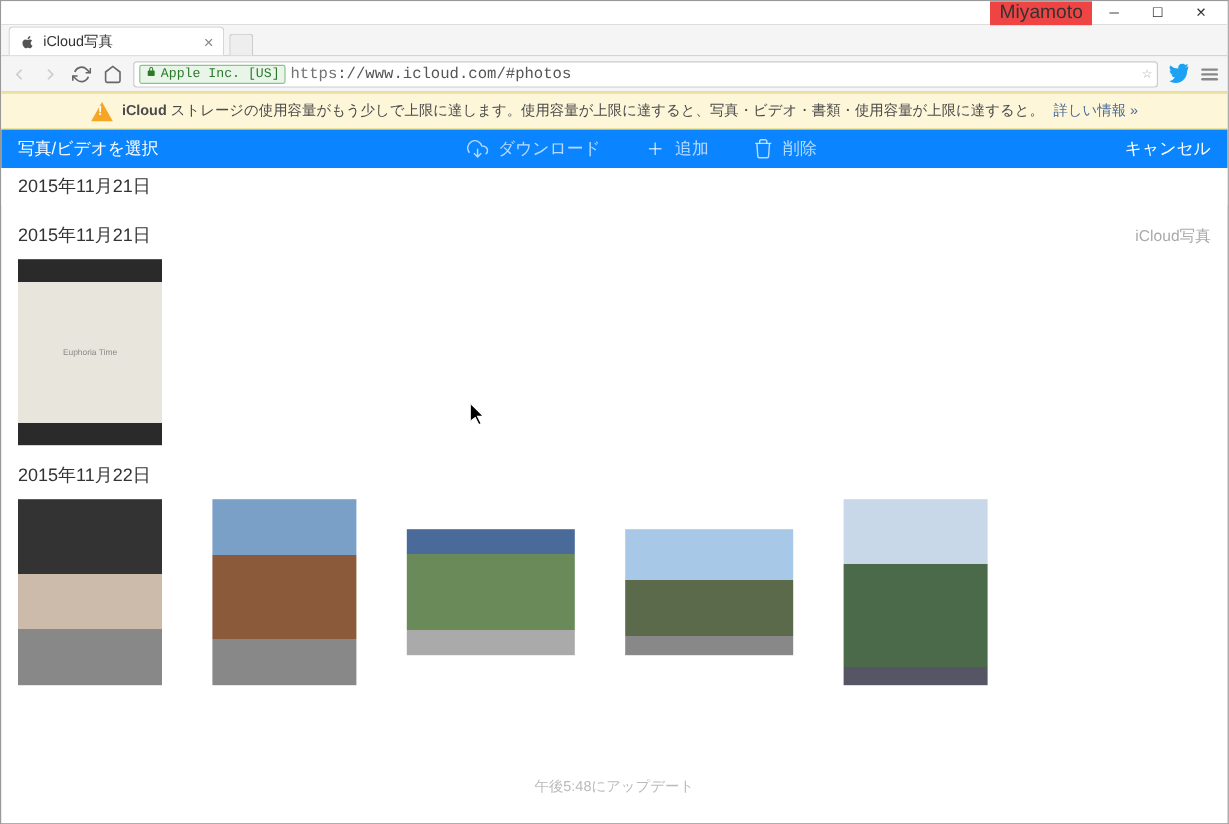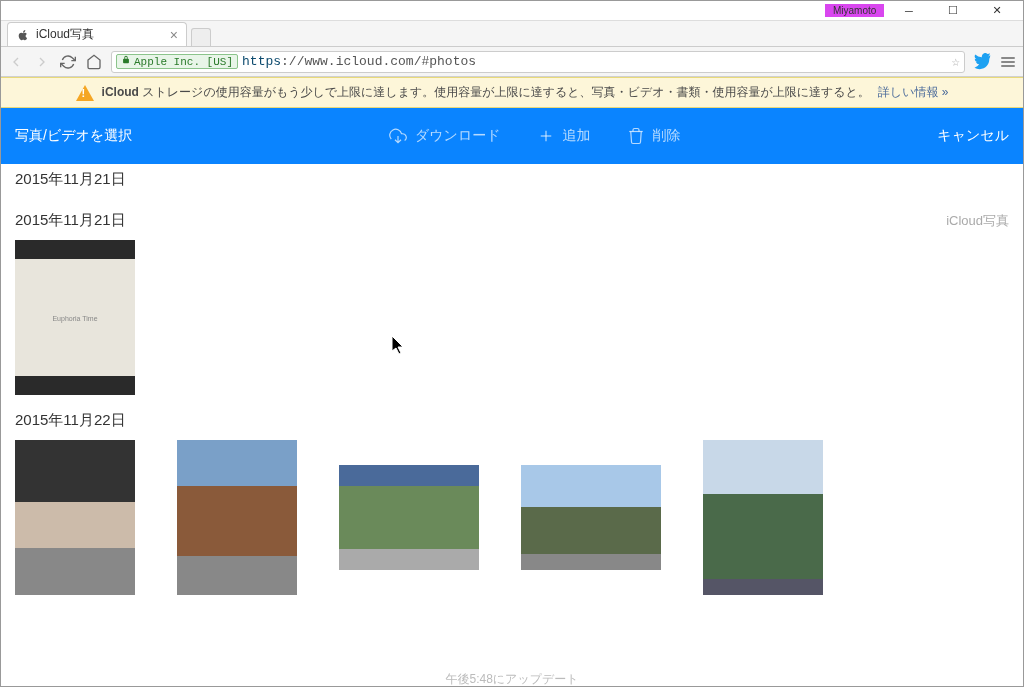--- a/index.html
+++ b/index.html
@@ -1,51 +1,51 @@
 <!DOCTYPE html>
 <html><head>
   <meta charset="utf-8">
   <style>
     * { margin: 0; padding: 0; box-sizing: border-box; }
     body { font-family: -apple-system, "Segoe UI", Arial, sans-serif; font-size: 13px; background: #fff; width: 1024px; height: 687px; overflow: hidden; border: 1px solid #999; }
     
     
     .window-titlebar { height: 20px; background: #fff; display: flex; align-items: center; justify-content: flex-end; padding: 0 4px; border-bottom: 1px solid #ddd; }
-    .user-badge { background: #d946ef; color: #333; padding: 1px 8px; font-size: 10px; margin-right: auto; margin-left: 820px; }
+    .user-badge { background: #ef4444; color: #333; padding: 1px 8px; font-size: 16px; margin-right: auto; margin-left: 820px; }
     .win-btn { width: 44px; height: 18px; display: flex; align-items: center; justify-content: center; font-size: 11px; color: #333; cursor: pointer; }
     
     
     .tab-bar { height: 26px; background: #f5f5f5; display: flex; align-items: flex-end; border-bottom: 1px solid #ccc; padding-left: 6px; }
     .tab { background: #fff; border: 1px solid #ccc; border-bottom: none; border-radius: 4px 4px 0 0; height: 24px; display: flex; align-items: center; padding: 0 8px; gap: 6px; min-width: 180px; font-size: 12px; color: #333; }
     .tab-favicon { width: 14px; height: 14px; display: inline-flex; align-items: center; justify-content: center; color: #555; }
     .tab-close { margin-left: auto; color: #888; cursor: pointer; font-size: 14px; }
     .new-tab { width: 20px; height: 18px; border: 1px solid #ccc; border-bottom: none; border-radius: 3px 3px 0 0; margin-left: 4px; background: #eee; }
     
     
     .nav-bar { height: 30px; background: #f5f5f5; display: flex; align-items: center; padding: 0 6px; gap: 8px; border-bottom: 1px solid #d0d0d0; }
     .nav-btn { width: 18px; height: 18px; display: flex; align-items: center; justify-content: center; color: #666; cursor: pointer; }
     .nav-btn.disabled { color: #ccc; }
     .omnibox { flex: 1; display: flex; align-items: center; height: 22px; border: 1px solid #ccc; border-radius: 3px; background: #fff; padding: 0 4px; gap: 4px; font-family: Liberation Mono, monospace; }
     .https-badge { background: #e8f5e8; border: 1px solid #8bc48b; border-radius: 2px; padding: 0 4px; font-size: 11px; color: #2a7a2a; display: flex; align-items: center; gap: 3px; }
     .lock-icon { color: #2a7a2a; font-size: 10px; }
     .url-text { color: #555; font-size: 13px; }
-    .url-https { color: #0c4a6e; }
+    .url-https { color: #737373; }
     .star-icon { color: #aaa; margin-left: auto; font-size: 14px; cursor: pointer; }
     .twitter-icon { width: 18px; height: 18px; color: #1da1f2; cursor: pointer; }
     .menu-icon { width: 18px; height: 18px; display: flex; flex-direction: column; justify-content: center; gap: 2px; cursor: pointer; padding: 2px; }
     .menu-icon span { height: 2px; background: #888; border-radius: 1px; }
     
     
     .warning-banner { background: #fdf6d9; border-top: 1px solid #e8d97a; border-bottom: 1px solid #e8d97a; padding: 6px 12px; display: flex; align-items: center; justify-content: center; gap: 8px; font-size: 12px; color: #4a4a4a; }
     .warn-icon-triangle { width: 0; height: 0; border-left: 9px solid transparent; border-right: 9px solid transparent; border-bottom: 16px solid #f5a623; position: relative; }
     .warn-icon-triangle::after { content: "!"; position: absolute; left: -3px; top: 2px; color: #fff; font-weight: bold; font-size: 11px; }
     .learn-more { color: #4a6a9a; cursor: pointer; }
     
     
-    .blue-toolbar { background: #0a84ff; height: 56px; display: flex; align-items: center; padding: 0 14px; color: #fff; font-size: 14px; }
+    .blue-toolbar { background: #0a84ff; height: 32px; display: flex; align-items: center; padding: 0 14px; color: #fff; font-size: 14px; }
     .toolbar-title { flex: 0 0 auto; }
     .toolbar-center { flex: 1; display: flex; justify-content: center; gap: 36px; }
     .toolbar-btn { display: flex; align-items: center; gap: 8px; color: rgba(255,255,255,0.7); cursor: pointer; }
     .toolbar-btn svg { width: 18px; height: 18px; }
     .toolbar-cancel { color: #fff; cursor: pointer; }
     
     
     .date-sticky { padding: 6px 14px; font-size: 15px; color: #333; background: rgba(255,255,255,0.95); }
     
     

